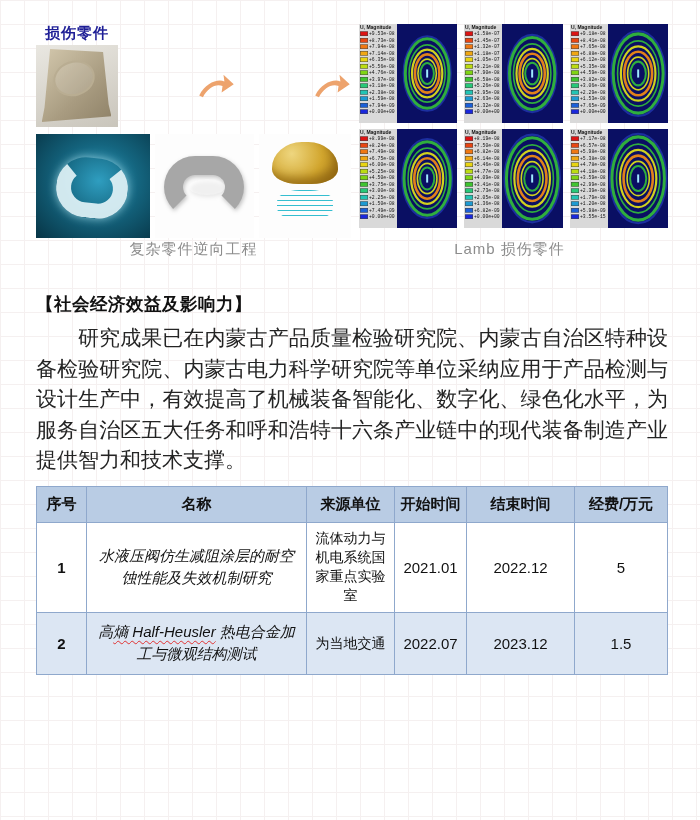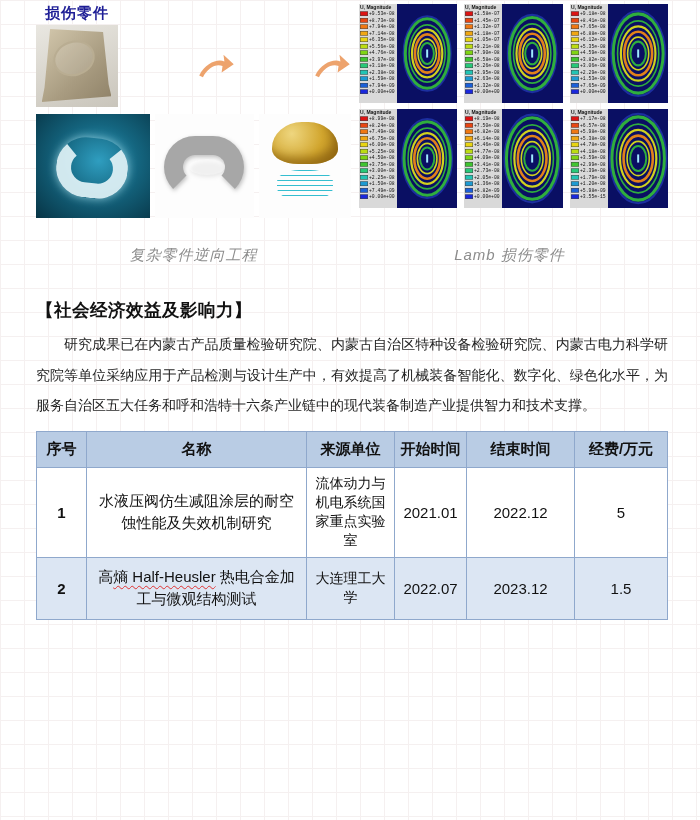--- a/index.html
+++ b/index.html
@@ -9,21 +9,21 @@
     background:#fff;
   }
   .page{
     position:relative; width:700px; height:820px; overflow:hidden;
     background-color:#fff;
     background-image:
       linear-gradient(#f5f0f0 1px, transparent 1px),
       linear-gradient(90deg, #f5f0f0 1px, transparent 1px);
     background-size:24px 24px;
   }
-  .content{ position:absolute; left:36px; top:4px; width:632px; }
+  .content{ position:absolute; left:36px; top:24px; width:632px; }
 
   
   .figures-row{ display:flex; gap:8px; height:212px; }
   .fig-left{ width:315px; flex:none; }
   .steps-row{ display:flex; justify-content:space-between; align-items:flex-start; height:104px; }
   .step{ display:flex; flex-direction:column; align-items:center; }
   .step-label{ font-size:15px; font-weight:bold; color:#1e1e96; letter-spacing:1px; margin-bottom:2px; white-space:nowrap; }
   .arrow-wrap{ align-self:center; margin-top:26px; }
   .imgbox{ position:relative; overflow:hidden; }
 
@@ -83,43 +83,43 @@
   .legend-inner{ width:76px; transform:scale(.5); transform-origin:top left; }
   .legend-title{ font-size:10px; font-weight:bold; color:#111; padding:1px 2px; white-space:nowrap; }
   .legend-row{ display:flex; align-items:center; height:13px; padding-left:2px; }
   .swatch{ width:16px; height:9px; flex:none; border:1px solid #444; }
   .legend-label{ font-size:9.5px; color:#111; margin-left:2px; white-space:nowrap;
     font-family:"Liberation Mono","DejaVu Sans Mono",monospace; }
   .plot{ flex:1; background:#0a0f63; }
   .plot svg{ display:block; width:100%; height:100%; }
 
   
-  .captions-row{ display:flex; margin-top:30px; height:22px;font-style:italic; }
+  .captions-row{ display:flex; margin-top:4px; height:22px; }
   .cap-left{ width:315px; text-align:center; }
   .cap-right{ flex:1; text-align:center; }
   .caption{ font-size:15px; color:#8c8c8c; letter-spacing:1px; }
 
   .sec-heading{ margin-top:30px; font-size:17.5px; font-weight:bold; color:#111; letter-spacing:.5px; }
-  .para{ margin-top:7px; font-size:14px; line-height:30.5px; color:#242424;
+  .para{ margin-top:7px; font-size:21px; line-height:30.5px; color:#242424;
     text-indent:2em; text-align:justify; }
   .para + .para{ margin-top:0; }
 
   
   .table-wrap{ margin-top:10px; width:631px; }
   .table-title{ height:45px; background:#3a77c5; color:#fff; font-size:20px; font-weight:bold;
     display:flex; align-items:center; justify-content:center; letter-spacing:2px;
     border:1px solid #3a77c5; }
   table{ width:631px; table-layout:fixed; border-collapse:collapse; }
   th,td{ border:1px solid #8fa8cc; text-align:center; vertical-align:middle; padding:2px 5px; color:#111; }
   thead tr{ height:36px; background:#b9cce4; }
   th{ font-size:15px; font-weight:bold; }
   td{ font-size:15px; }
   tbody tr.r0{ height:90px; background:#fff; }
   tbody tr.r1{ height:62px; background:#dce6f3; }
-  td.cell-name{ line-height:22px; }
+  td.cell-name{ line-height:22px;font-style:italic; }
   td.cell-source{ font-size:14px; line-height:19px; }
   td.cell-no{ font-weight:bold; }
   .misspell{ text-decoration:underline; text-decoration-style:wavy;
     text-decoration-color:#e03232; text-decoration-thickness:1px; text-underline-offset:3px; }
 </style>
 </head>
 <body>
 
 <div class="page">
   <div class="content">
@@ -624,21 +624,21 @@
               <td class="cell-no">1</td>
               <td class="cell-name"><span>水液压阀仿生减阻涂层的耐空蚀性能及失效机制研究</span></td>
               <td class="cell-source">流体动力与机电系统国家重点实验室</td>
               <td class="cell-start">2021.01</td>
               <td class="cell-end">2022.12</td>
               <td class="cell-fund">5</td>
             </tr>
             <tr class="r1">
               <td class="cell-no">2</td>
               <td class="cell-name"><span>高</span><span class="misspell">熵 Half-Heusler</span><span> 热电合金加工与微观结构测试</span></td>
-              <td class="cell-source">大连理工大学</td>
+              <td class="cell-source">为当地交通</td>
               <td class="cell-start">2022.07</td>
               <td class="cell-end">2023.12</td>
               <td class="cell-fund">1.5</td>
             </tr>
           </tbody>
       </table>
     </div>
 
   </div>
 </div>

